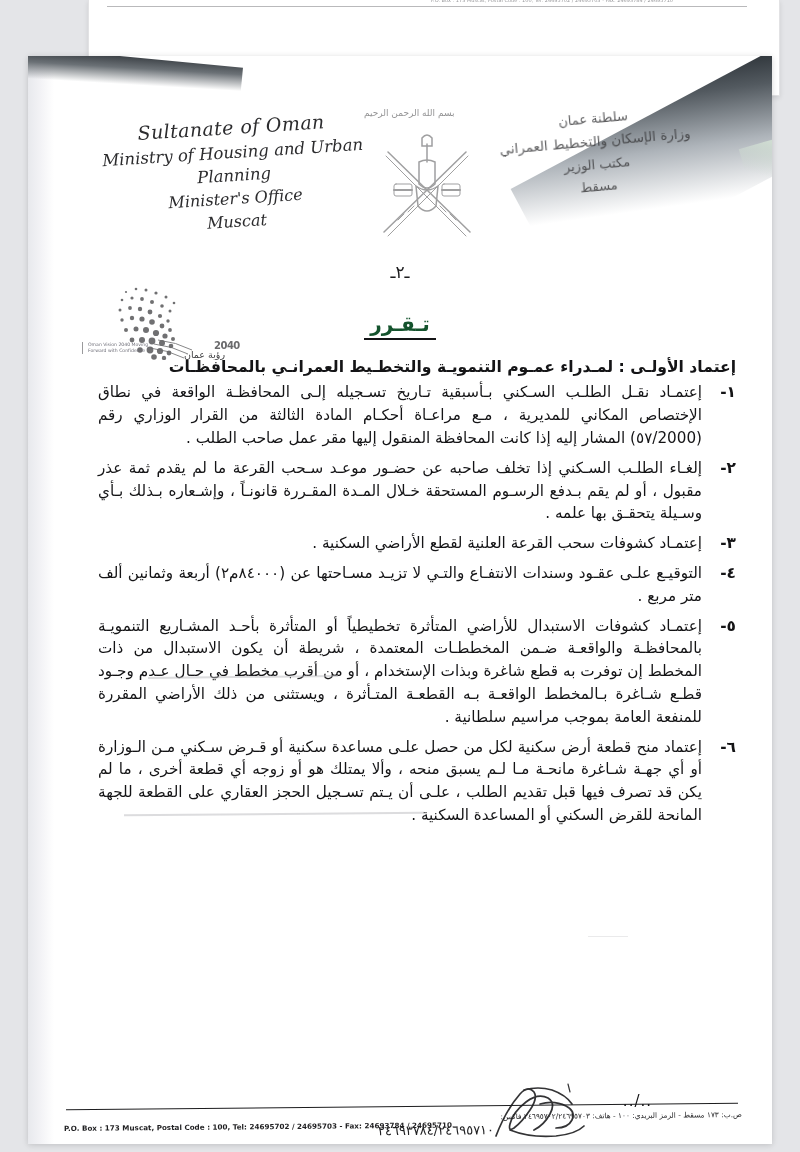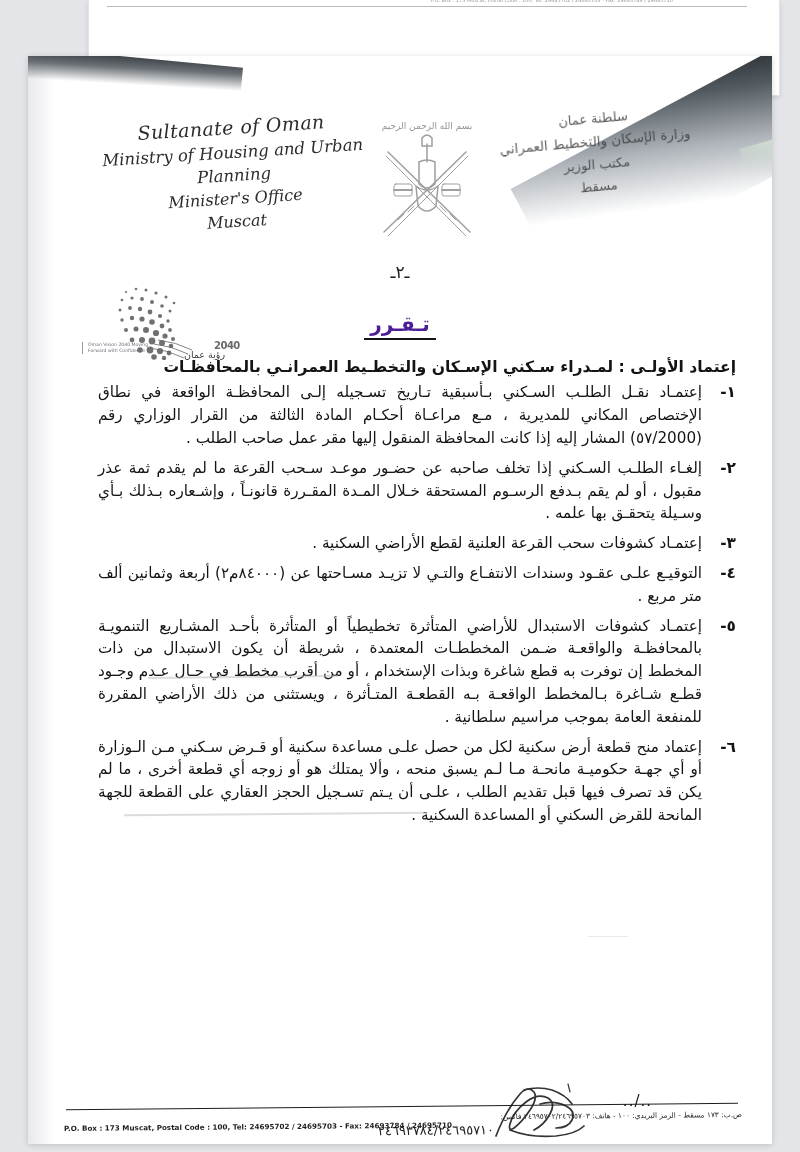--- a/index.html
+++ b/index.html
@@ -86,22 +86,22 @@
     opacity:.82;
   }
   .lh-ar .a1{font-size:13px;letter-spacing:-.3px;}
   .lh-ar .a2{font-size:13.5px;letter-spacing:-.6px;}
   .lh-ar .a3{font-size:13px;}
   .lh-ar .a4{font-size:13px;}
 
   
   .emblem{position:absolute;left:336px;top:52px;width:126px;height:140px;opacity:.62;}
   .bismillah{
-    position:absolute;left:336px;top:52px;width:126px;text-align:center;
-    font-size:9px;color:#4a4a4c;opacity:.6;filter:blur(.25px);margin-top:13px;
+    position:absolute;left:336px;top:52px;width:126px;text-align:left;
+    font-size:9px;color:#4a4a4c;opacity:.6;filter:blur(.25px);
   }
 
   
   .vision-logo{position:absolute;left:60px;top:228px;width:170px;height:86px;}
   .vision-logo .burst{position:absolute;left:22px;top:0;width:110px;height:76px;opacity:.72;}
   .vision-logo .vision-ar{
     position:absolute;left:96px;top:65px;font-size:9.5px;color:#3c3c3e;
     letter-spacing:-.2px;filter:blur(.2px);
   }
   .vision-logo .vision-year{
@@ -118,21 +118,21 @@
 
   
   .page-marker{
     position:absolute;left:0;right:0;top:206px;text-align:center;
     font-size:17px;color:#1b1b1d;letter-spacing:1px;
   }
 
   
   .decree-title{
     position:absolute;left:0;right:0;top:256px;text-align:center;
-    font-size:20px;font-weight:bold;color:#4c1d95;
+    font-size:20px;font-weight:bold;color:#14532d;
     letter-spacing:2px;
   }
   .decree-title span{border-bottom:2px solid #141416;padding:0 6px 2px;}
 
   .body-text{
     position:absolute;right:36px;left:70px;top:300px;
     color:#141416;
     font-size:15.2px;
     line-height:1.5;
     text-align:justify;
@@ -306,21 +306,21 @@
     <div class="page-marker">ـ٢ـ</div>
 
     <div class="decree-title">
       <span>تـقـرر</span>
     </div>
 
     <div class="body-text">
 
       <p class="article-head">
         <span class="lead">إعتماد الأولـى :</span>
-        <span>لمـدراء سـكني الإسـكان والتخطـيط العمرانـي بالمحافظـات</span>
+        <span>لمـدراء عمـوم التنمويـة والتخطـيط العمرانـي بالمحافظـات</span>
       </p>
 
 
       <ol class="clauses">
         <li>
           <span class="num">١-</span>
           <span class="txt">إعتمـاد نقـل الطلـب السـكني بـأسبقية تـاريخ تسـجيله إلـى المحافظـة الواقعة في نطاق الإختصاص المكاني للمديرية ، مـع مراعـاة أحكـام المادة الثالثة من القرار الوزاري رقم (٥٧/2000) المشار إليه إذا كانت المحافظة المنقول إليها مقر عمل صاحب الطلب .</span>
         </li>
         <li>
           <span class="num">٢-</span>
@@ -333,21 +333,21 @@
         <li>
           <span class="num">٤-</span>
           <span class="txt">التوقيـع علـى عقـود وسندات الانتفـاع والتـي لا تزيـد مسـاحتها عن (٨٤٠٠٠م٢) أربعة وثمانين ألف متر مربع .</span>
         </li>
         <li>
           <span class="num">٥-</span>
           <span class="txt">إعتمـاد كشوفات الاستبدال للأراضي المتأثرة تخطيطياً أو المتأثرة بأحـد المشـاريع التنمويـة بالمحافظـة والواقعـة ضـمن المخططـات المعتمدة ، شريطة أن يكون الاستبدال من ذات المخطط إن توفرت به قطع شاغرة وبذات الإستخدام ، أو من أقرب مخطط في حـال عـدم وجـود قطـع شـاغرة بـالمخطط الواقعـة بـه القطعـة المتـأثرة ، ويستثنى من ذلك الأراضي المقررة للمنفعة العامة بموجب مراسيم سلطانية .</span>
         </li>
         <li>
           <span class="num">٦-</span>
-          <span class="txt">إعتماد منح قطعة أرض سكنية لكل من حصل علـى مساعدة سكنية أو قـرض سـكني مـن الـوزارة أو أي جهـة حكوميـة مانحـة مـا لـم يسبق منحه ، وألا يمتلك هو أو زوجه أي قطعة أخرى ، ما لم يكن قد تصرف فيها قبل تقديم الطلب ، علـى أن يـتم تسـجيل الحجز العقاري على القطعة للجهة المانحة للقرض السكني أو المساعدة السكنية .</span>
+          <span class="txt">إعتماد منح قطعة أرض سكنية لكل من حصل علـى مساعدة سكنية أو قـرض سـكني مـن الـوزارة أو أي جهـة شـاغرة مانحـة مـا لـم يسبق منحه ، وألا يمتلك هو أو زوجه أي قطعة أخرى ، ما لم يكن قد تصرف فيها قبل تقديم الطلب ، علـى أن يـتم تسـجيل الحجز العقاري على القطعة للجهة المانحة للقرض السكني أو المساعدة السكنية .</span>
         </li>
       </ol>
     </div>
 
     <div class="smudge" style="left:120px;top:620px;width:190px;height:1.6px;transform:rotate(-.6deg);"></div>
     <div class="smudge" style="left:96px;top:757px;width:300px;height:1.8px;transform:rotate(-.5deg);"></div>
     <div class="smudge" style="left:560px;top:880px;width:40px;height:1px;opacity:.3;"></div>
 
     <div class="continuation">../..</div>
 

